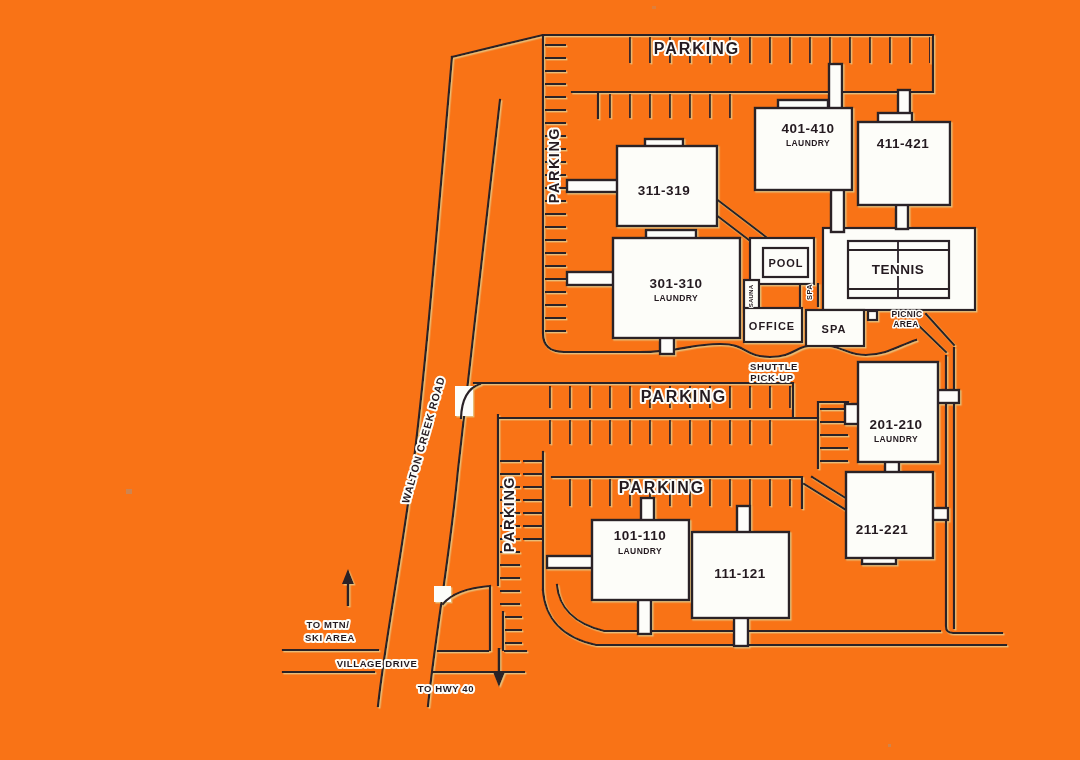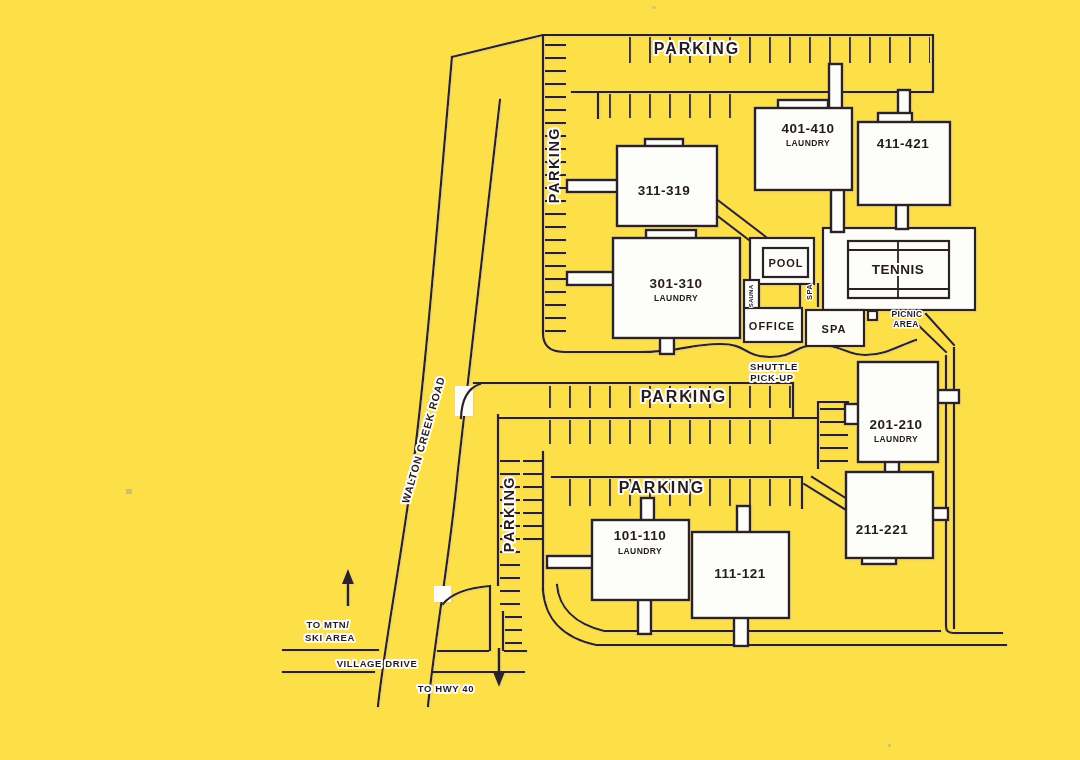--- a/index.html
+++ b/index.html
@@ -1,16 +1,16 @@
 <!DOCTYPE html>
 <html><head>
 <meta charset="utf-8">
 <style>
   html,body{margin:0;padding:0;background:#ffffff;}
-  .canvas{position:relative;width:1080px;height:760px;background:#fde047;overflow:hidden;}
+  .canvas{position:relative;width:1080px;height:760px;background:#f97316;overflow:hidden;}
   svg{display:block;}
   .ink{stroke:#2a2026;fill:none;stroke-width:2.2;stroke-linecap:square;}
   .thin{stroke-width:1.8;}
   .bldg{fill:#fdfdf9;stroke:#2a2026;stroke-width:2.4;}
   .encl{fill:#fdfdf9;stroke:#2a2026;stroke-width:2.2;}
   text{fill:#241a20;font-family:"Liberation Sans",sans-serif;font-weight:bold;
        paint-order:stroke;stroke:#fdfdf9;stroke-width:4px;stroke-linejoin:round;}
   .t16{font-size:16px;letter-spacing:2px;}
   .t14{font-size:14.5px;letter-spacing:1.5px;}
   .t13{font-size:13.5px;letter-spacing:.5px;}

